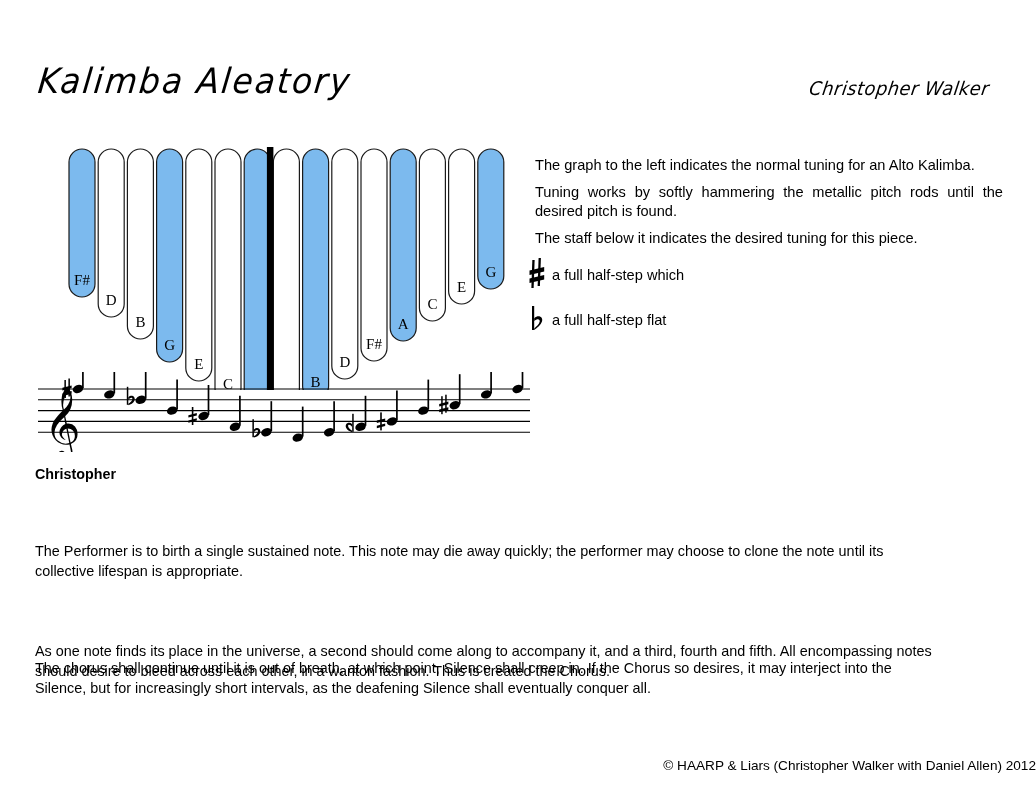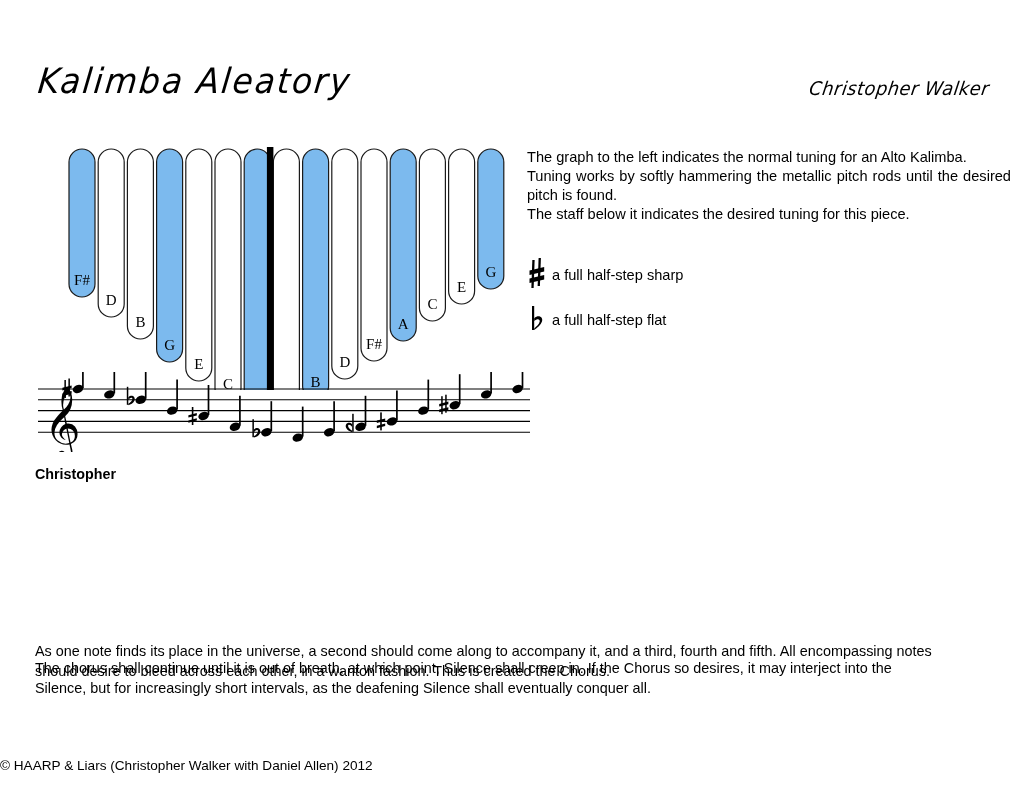--- a/index.html
+++ b/index.html
@@ -38,21 +38,21 @@
 
   
   #kalimba{position:absolute;left:60px;top:140px;}
 
   
   .intro{
     position:absolute;left:527px;top:148px;width:484px;
     font-size:14.6px;line-height:19px;
     text-align:justify;
   }
-  .intro p{margin:0;}
+  .intro p{margin:8px;}
 
   .legend{position:absolute;left:524px;top:252px;width:300px;}
   .legend-row{
     position:relative;height:45px;
     display:flex;align-items:center;
   }
   .legend-sym{
     width:26px;flex:0 0 26px;
     display:flex;align-items:center;justify-content:center;
   }
@@ -81,21 +81,21 @@
     font-size:14.4px;line-height:20px;
   }
   .para p{margin:0;}
   .p1{top:541px;}
   .p2{top:594px;}
   .p3{top:632px;margin-top:9px;}
   .p4{top:658px;}
 
   .footer{
     position:absolute;left:0;top:758px;width:1036px;
-    text-align:left;font-size:13.6px;
+    text-align:right;font-size:13.6px;
   }
 </style>
 </head>
 <body>
 
 <div class="page">
 
   <div class="title">Kalimba Aleatory</div>
   <div class="author">Christopher Walker</div>
 
@@ -175,21 +175,21 @@
       <span class="legend-sym">
         <svg width="22" height="34" viewBox="0 0 22 34">
           <g fill="#000">
             <rect x="6.4" y="2" width="2.3" height="28" transform="skewX(-2)"></rect>
             <rect x="12.6" y="0" width="2.3" height="28" transform="skewX(-2)"></rect>
             <polygon points="3.5,12.6 18.2,9.0 18.2,13.4 3.5,17.0"></polygon>
             <polygon points="3.5,20.6 18.2,17.0 18.2,21.4 3.5,25.0"></polygon>
           </g>
         </svg>
       </span>
-      <span class="legend-label">a full half-step sharp</span>
+      <span class="legend-label">a full half-step which</span>
     </div>
 
 
     <div class="legend-row">
       <span class="legend-sym">
         <svg width="22" height="34" viewBox="0 0 22 34">
           <g fill="#000">
             <rect x="6.0" y="3" width="2.2" height="24"></rect>
             <path d="M8.2,15.2 C12.6,11.4 17.4,14.0 16.0,18.6 C14.9,22.3 11.2,25.0 8.2,27.0 Z
                      M8.2,25.4 C10.6,23.6 13.2,21.4 13.7,18.6 C14.2,15.9 11.2,15.2 8.2,18.0 Z"></path>
@@ -300,20 +300,23 @@
         <line x1="461.09999999999997" x2="461.09999999999997" y1="21.4" y2="-8.600000000000001" stroke="#000" stroke-width="1.7"></line>
       </g>
       <g>
         <ellipse cx="487.59999999999997" cy="17" rx="5.4" ry="4" transform="rotate(-20 487.59999999999997 17)" fill="#000"></ellipse>
         <line x1="492.49999999999994" x2="492.49999999999994" y1="16" y2="-14" stroke="#000" stroke-width="1.7"></line>
       </g>
     </svg>
 
   <div class="perf-head">Christopher</div>
 
+  <div class="para p1">
+    <p>The Performer is to birth a single sustained note. This note may die away quickly; the performer may choose to clone the note until its collective lifespan is appropriate.</p>
+  </div>
   <div class="para p3">
     <p>As one note finds its place in the universe, a second should come along to accompany it, and a third, fourth and fifth. All encompassing notes should desire to bleed across each other, in a wanton fashion. Thus is created the Chorus.</p>
   </div>
   <div class="para p4">
     <p>The chorus shall continue until it is out of breath, at which point, Silence shall creep in. If the Chorus so desires, it may interject into the Silence, but for increasingly short intervals, as the deafening Silence shall eventually conquer all.</p>
   </div>
 
   <div class="footer">© HAARP &amp; Liars (Christopher Walker with Daniel Allen) 2012</div>
 
 </div>

